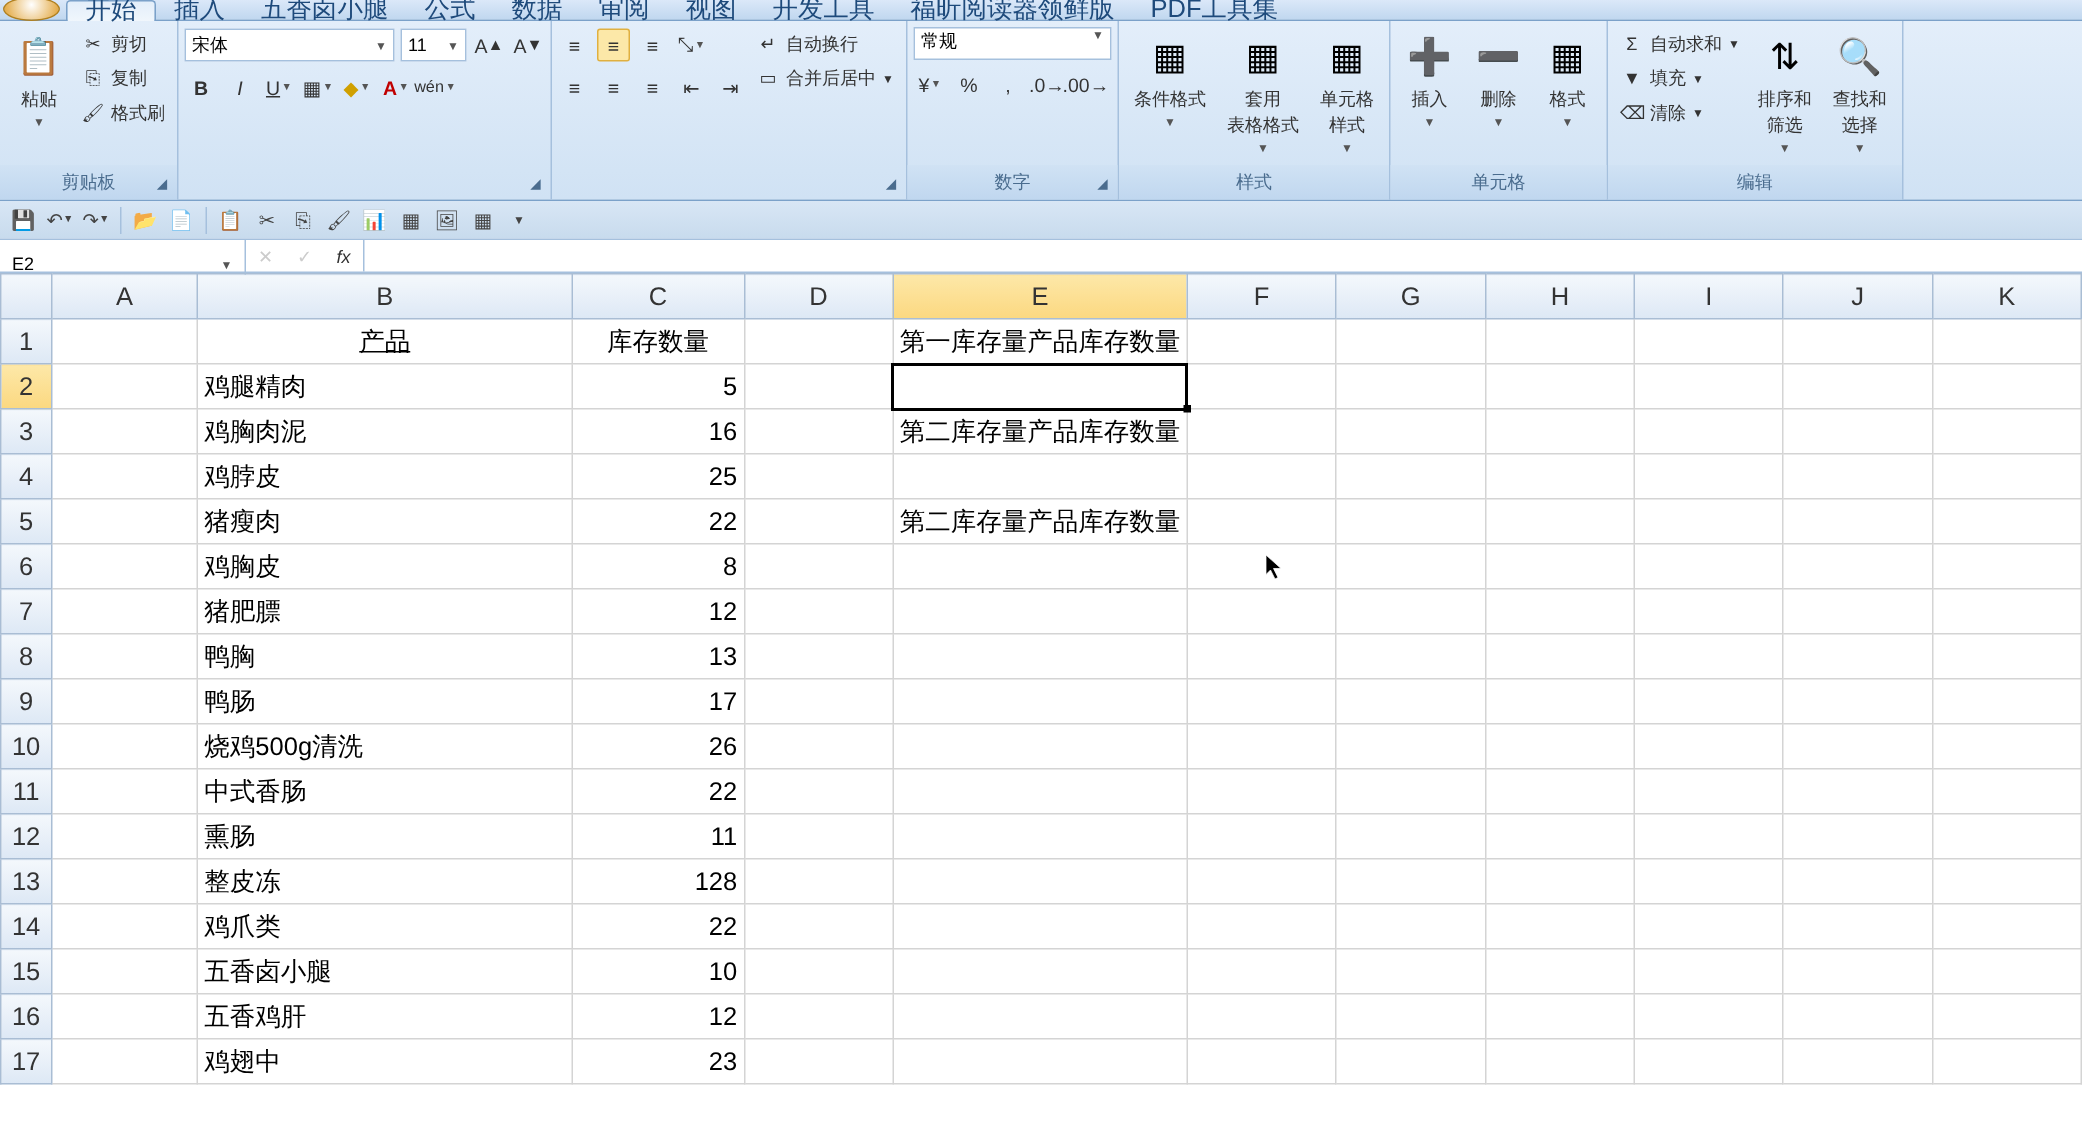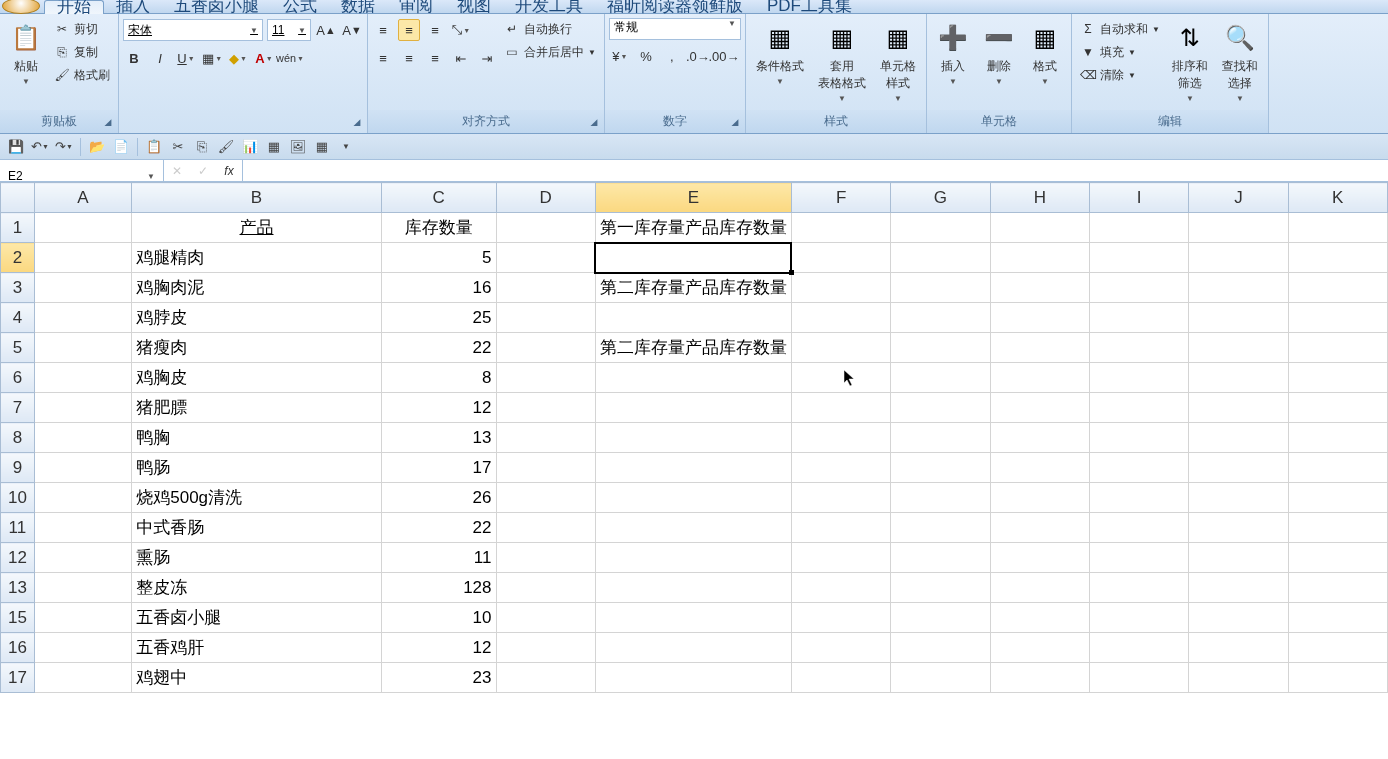--- a/index.html
+++ b/index.html
@@ -23,21 +23,21 @@
 .big-btn .label { margin-top: 4px; font-size: 12px; color: #333; }
 .big-btn .drop { font-size: 8px; color: #555; margin-top: 2px; }
 
 .small-row { display: flex; align-items: center; gap: 4px; height: 24px; }
 .small-btn { width: 22px; height: 22px; display: flex; align-items: center; justify-content: center; cursor: pointer; border-radius: 2px; font-size: 13px; color: #333; }
 .small-btn.active { background: #fce8a8; border: 1px solid #e0b040; }
 .small-btn .drop { font-size: 7px; margin-left: 1px; color: #555; }
 
 .col-stack { display: flex; flex-direction: column; gap: 1px; }
 
-.font-input { height: 22px; border: 1px solid #a5c0dd; background: #fff; padding: 4px 4px; font-size: 12px; display: flex; align-items: center; justify-content: space-between; text-decoration: underline; }
+.font-input { height: 22px; border: 1px solid #a5c0dd; background: #fff; padding: 4px 4px; font-size: 12px; display: flex; align-items: center; justify-content: space-between; }
 .font-input.name { width: 140px; }
 .font-input.size { width: 44px; }
 .font-input .drop { font-size: 8px; color: #555; cursor: pointer; }
 
 .num-input { height: 22px; border: 1px solid #a5c0dd; background: #fff; padding: 0 4px; font-size: 12px; width: 132px; display: flex; align-items: flex-start; justify-content: space-between; }
 .num-input .drop { font-size: 8px; color: #555; cursor: pointer; }
 
 .menu-item-row { display: flex; align-items: center; gap: 4px; height: 22px; cursor: pointer; padding: 0 4px; border-radius: 2px; color: #333; }
 .menu-item-row .icon { width: 16px; text-align: center; }
 
@@ -188,21 +188,20 @@
             <span class="icon">↵</span>
             <span>自动换行</span>
           </div>
         <div class="menu-item-row">
             <span class="icon">▭</span>
             <span>合并后居中</span>
             <span class="drop" style="font-size:8px">▼</span>
           </div>
       </div>
     </div>
-    <div class="ribbon-group-label">对齐方式</div>
     <div class="ribbon-dialog-launch">◢</div>
   </div>
 
   <div class="ribbon-group">
     <div class="ribbon-content">
       <div class="col-stack" style="gap:4px">
         <div class="num-input">
             <span>常规</span>
             <span class="drop">▼</span>
           </div>
@@ -541,20 +540,34 @@
           <td></td>
           <td></td>
           <td></td>
           <td></td>
           <td></td>
           <td></td>
           <td></td>
           <td></td>
         </tr>
         <tr>
+          <th class="row-h">14</th>
+          <td></td>
+          <td>鸡爪类</td>
+          <td class="num">22</td>
+          <td></td>
+          <td></td>
+          <td></td>
+          <td></td>
+          <td></td>
+          <td></td>
+          <td></td>
+          <td></td>
+        </tr>
+        <tr>
           <th class="row-h">15</th>
           <td></td>
           <td>五香卤小腿</td>
           <td class="num">10</td>
           <td></td>
           <td></td>
           <td></td>
           <td></td>
           <td></td>
           <td></td>

